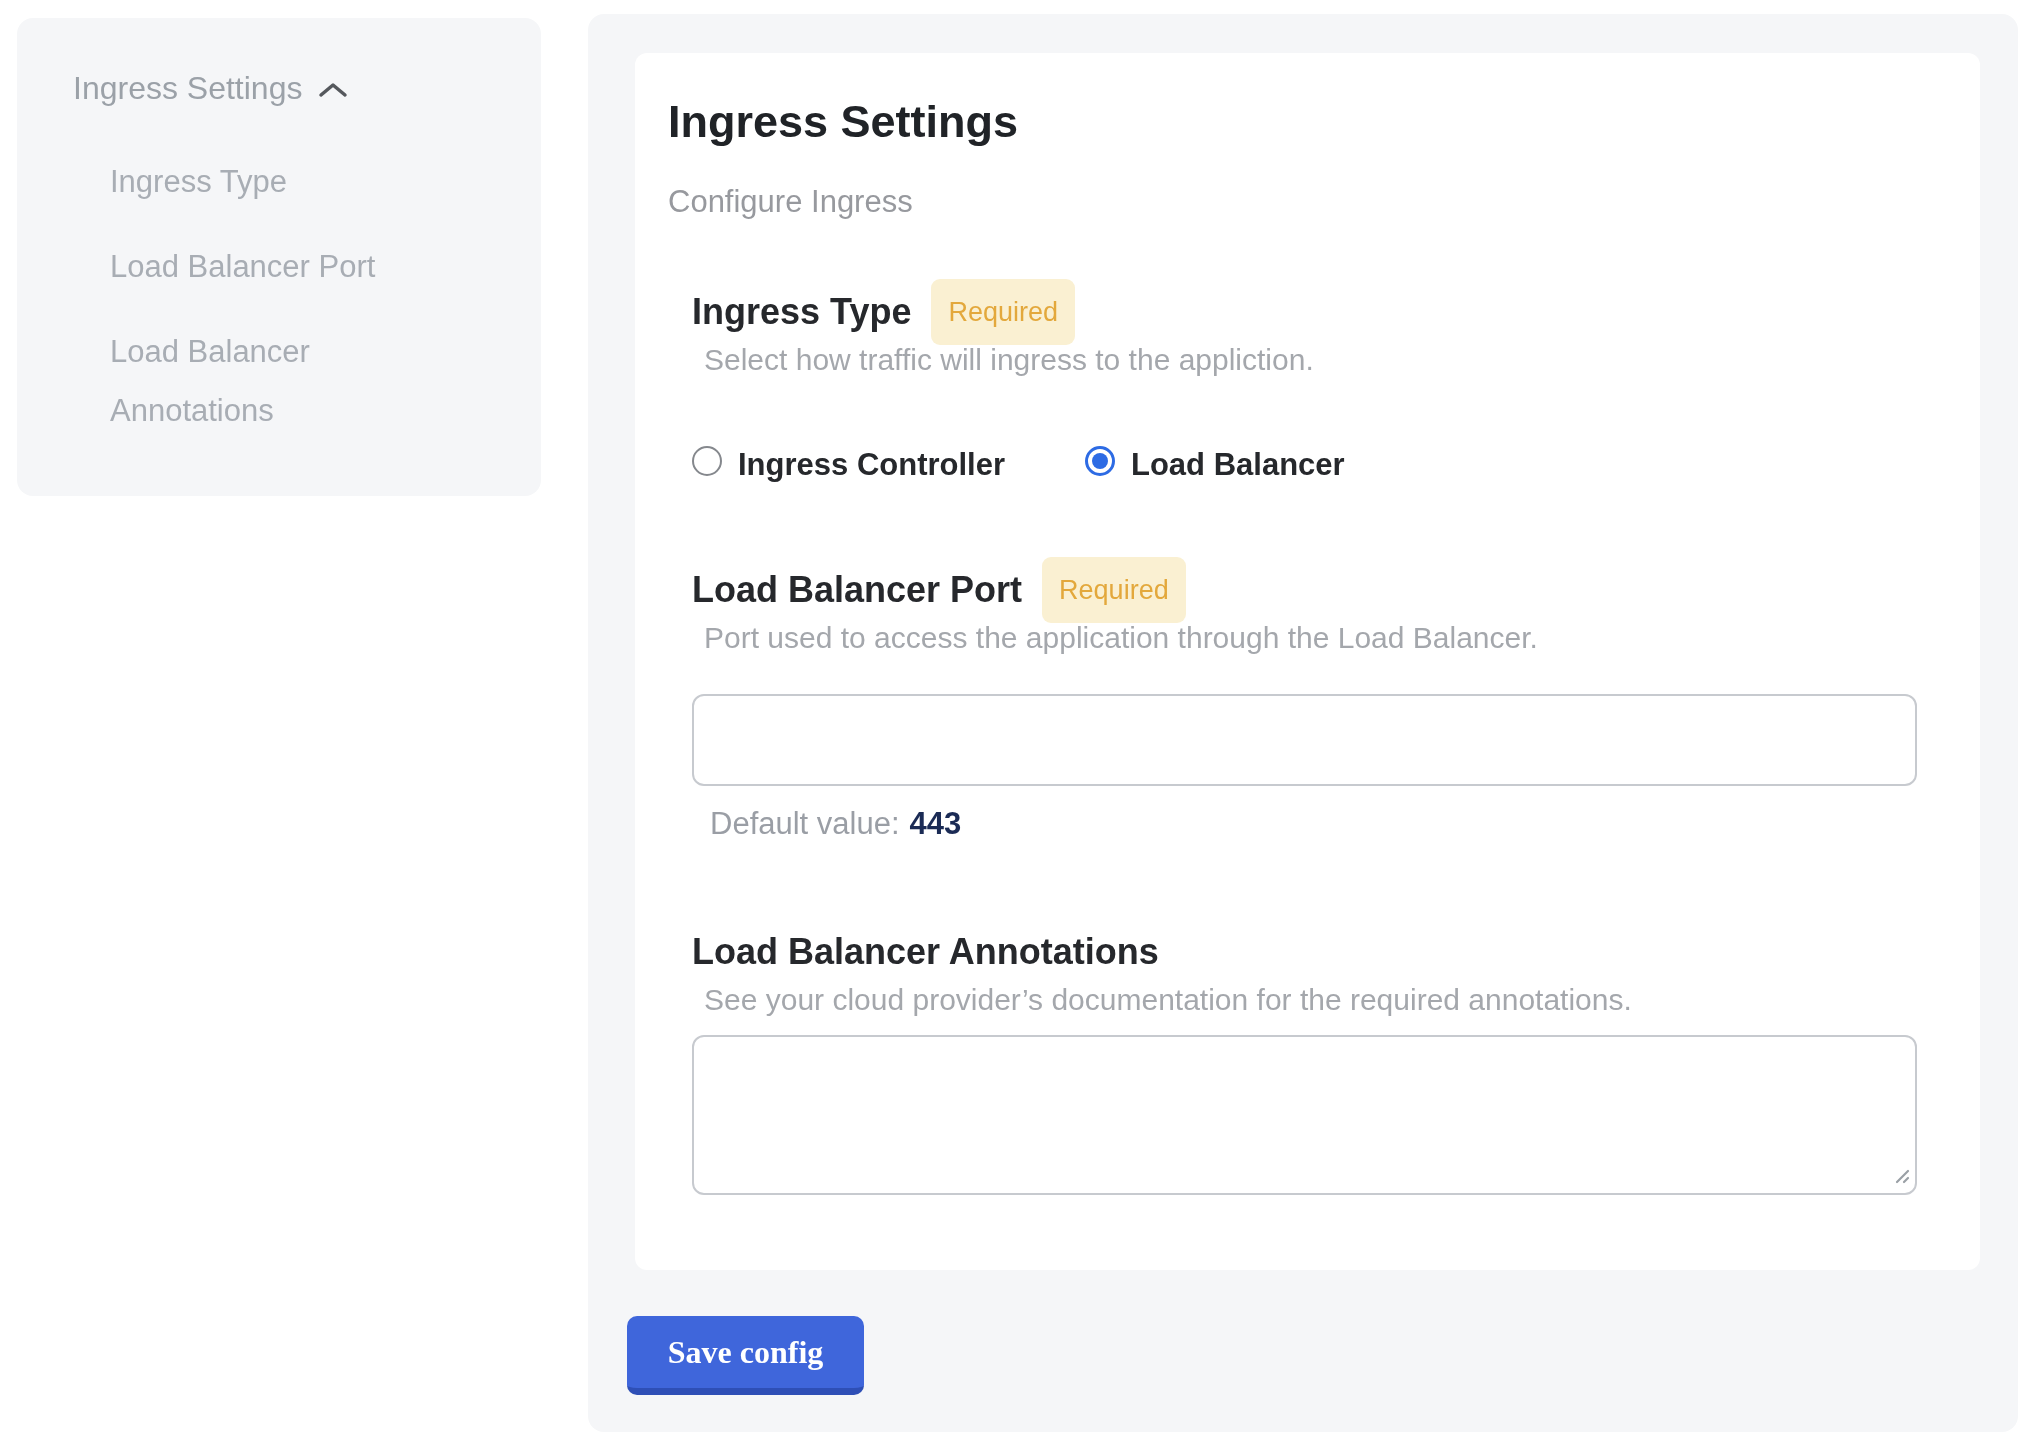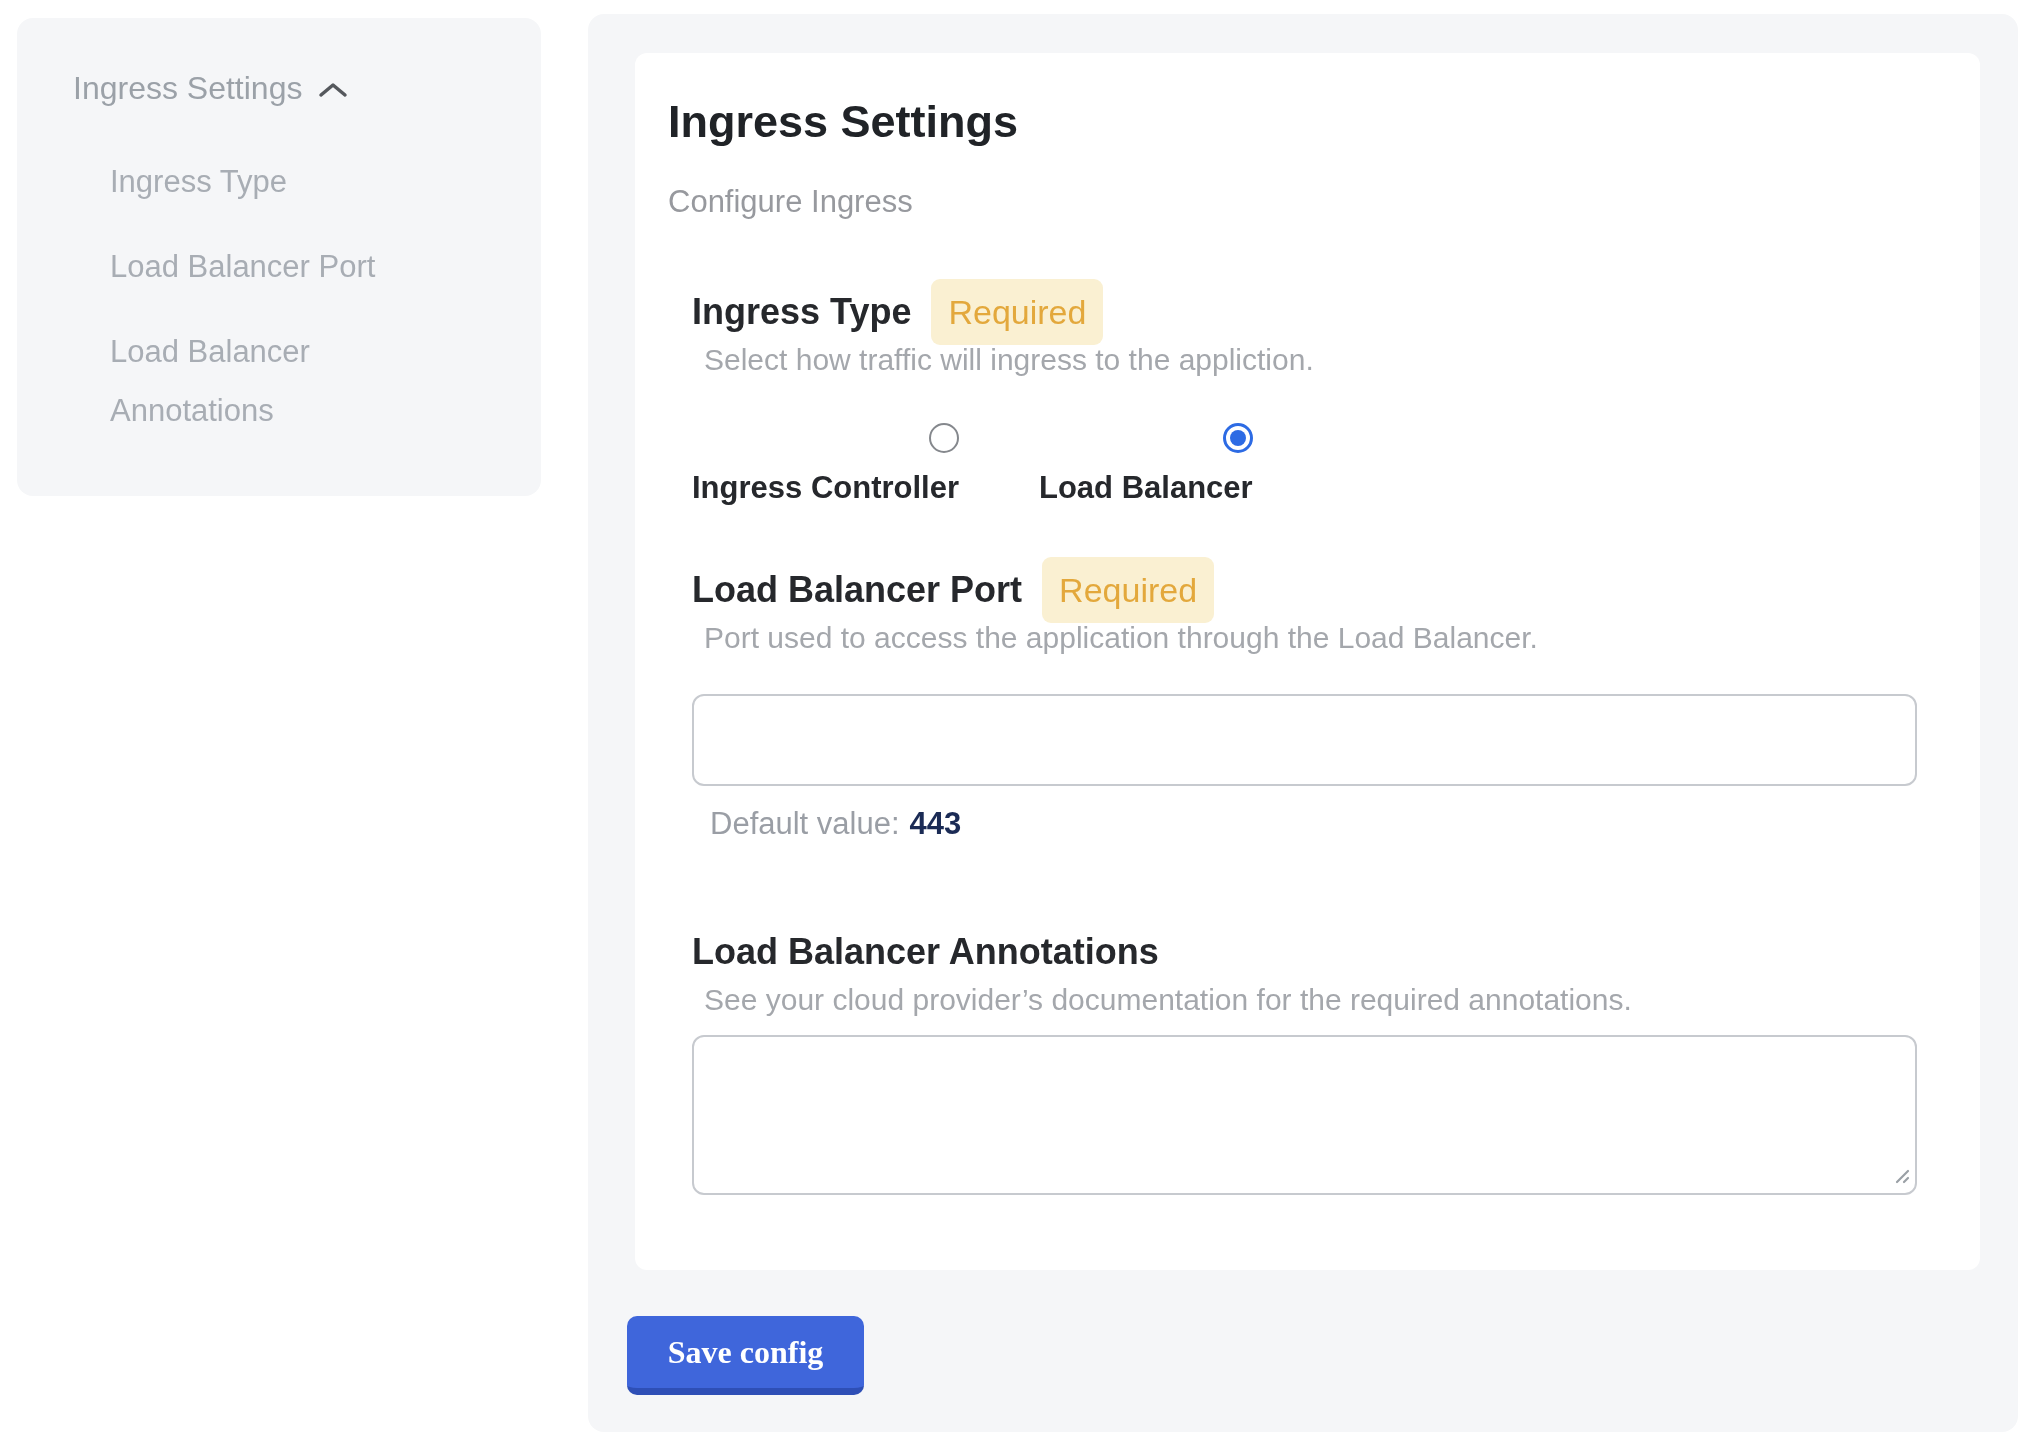--- a/index.html
+++ b/index.html
@@ -41,28 +41,28 @@
   .subtitle{margin:34px 0 0;font-size:31px;line-height:38px;color:#97999e;}
 
   .section{margin-left:24px;}
   .section-ingress-type{margin-top:68px;}
   .section-lb-port{margin-top:80px;}
   .section-lb-annotations{margin-top:86px;}
 
   .sec-head{display:flex;align-items:center;gap:20px;height:46px;}
   .sec-head h2{margin:0;font-size:36px;line-height:44px;font-weight:700;color:#26282c;}
   .badge{
-    font-size:34px;line-height:34px;padding:16px 17px;border-radius:9px;
+    font-size:27px;line-height:34px;padding:16px 17px;border-radius:9px;
     background:var(--badge-bg,#faf0d2);color:var(--badge-text,#e3a83c);
     white-space:nowrap;
   }
   .desc{margin:6px 12px 0;font-size:30px;line-height:38px;color:#a4a7ac;}
 
   .radio-row{display:flex;align-items:center;margin-top:64px;height:44px;}
-  .radio-group{display:flex;align-items:flex-end;gap:16px;cursor:pointer;flex-direction:column;}
+  .radio-group{display:flex;align-items:flex-start;gap:16px;cursor:pointer;}
   .radio-group + .radio-group{margin-left:80px;}
   .radio{
     width:30px;height:30px;border-radius:50%;box-sizing:border-box;
     border:2.5px solid #85888d;background:#fff;position:relative;flex:none;
   }
   .radio.selected{border:3px solid var(--radio-blue,#2d6be4);}
   .radio.selected::after{
     content:"";position:absolute;inset:4px;border-radius:50%;
     background:var(--radio-blue,#2d6be4);
   }

